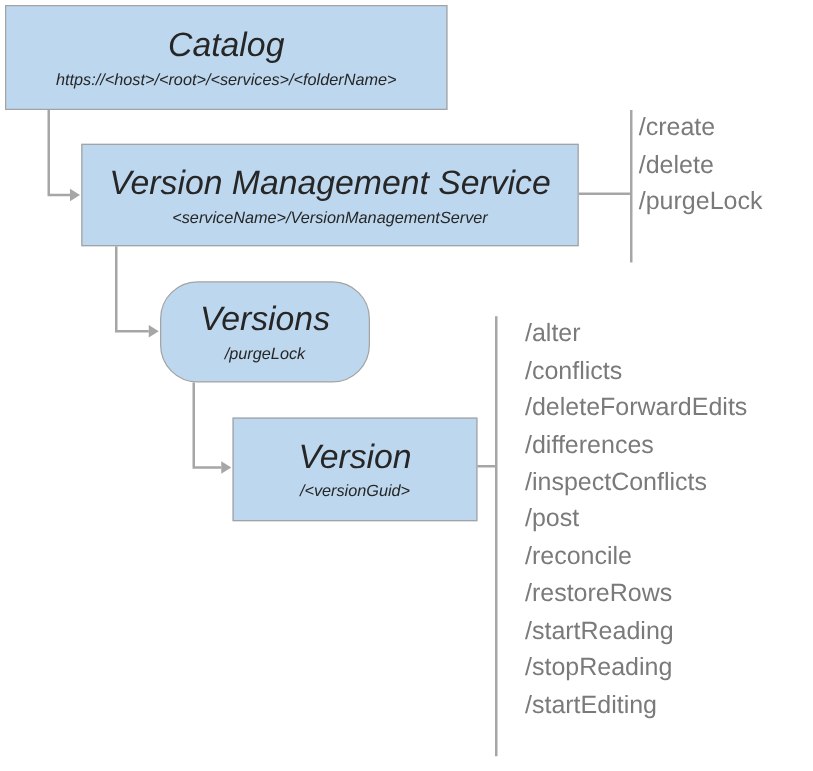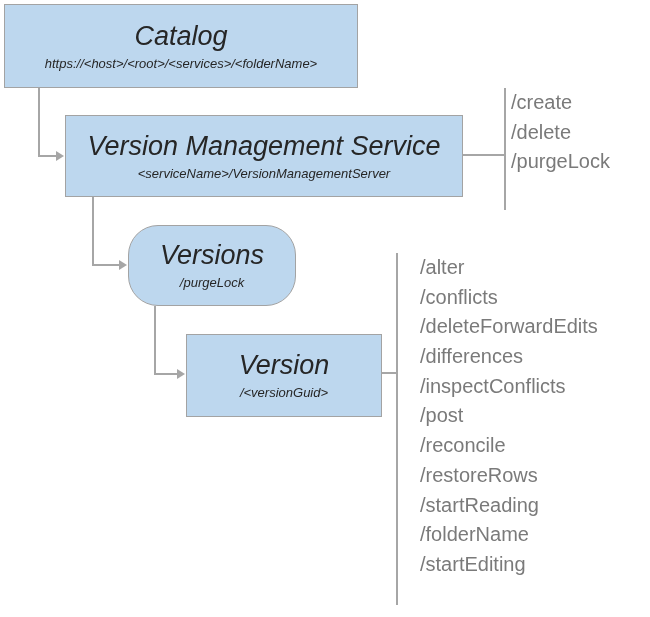--- a/index.html
+++ b/index.html
@@ -129,17 +129,17 @@
   <div class="ops ops-version">
     <div class="ops-item">/alter</div>
     <div class="ops-item">/conflicts</div>
     <div class="ops-item">/deleteForwardEdits</div>
     <div class="ops-item">/differences</div>
     <div class="ops-item">/inspectConflicts</div>
     <div class="ops-item">/post</div>
     <div class="ops-item">/reconcile</div>
     <div class="ops-item">/restoreRows</div>
     <div class="ops-item">/startReading</div>
-    <div class="ops-item">/folderName</div>
+    <div class="ops-item">/stopReading</div>
     <div class="ops-item">/startEditing</div>
   </div>
 
 </div>
 
 </body></html>

